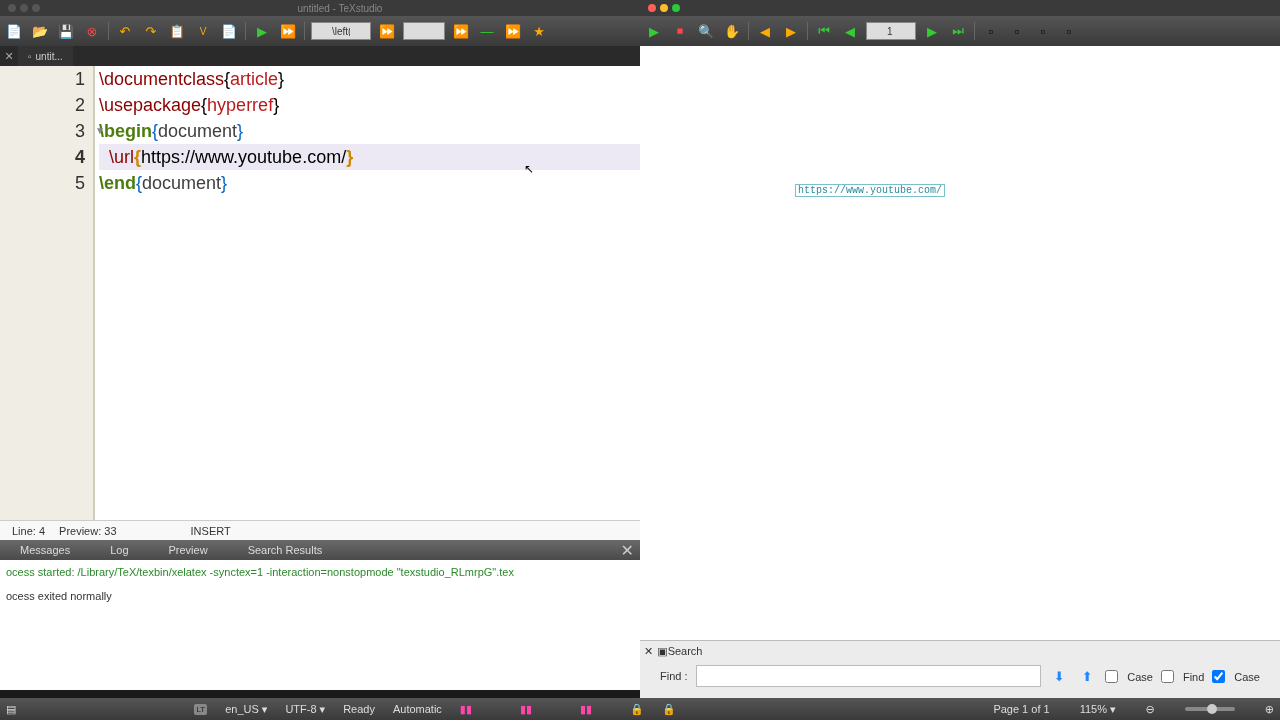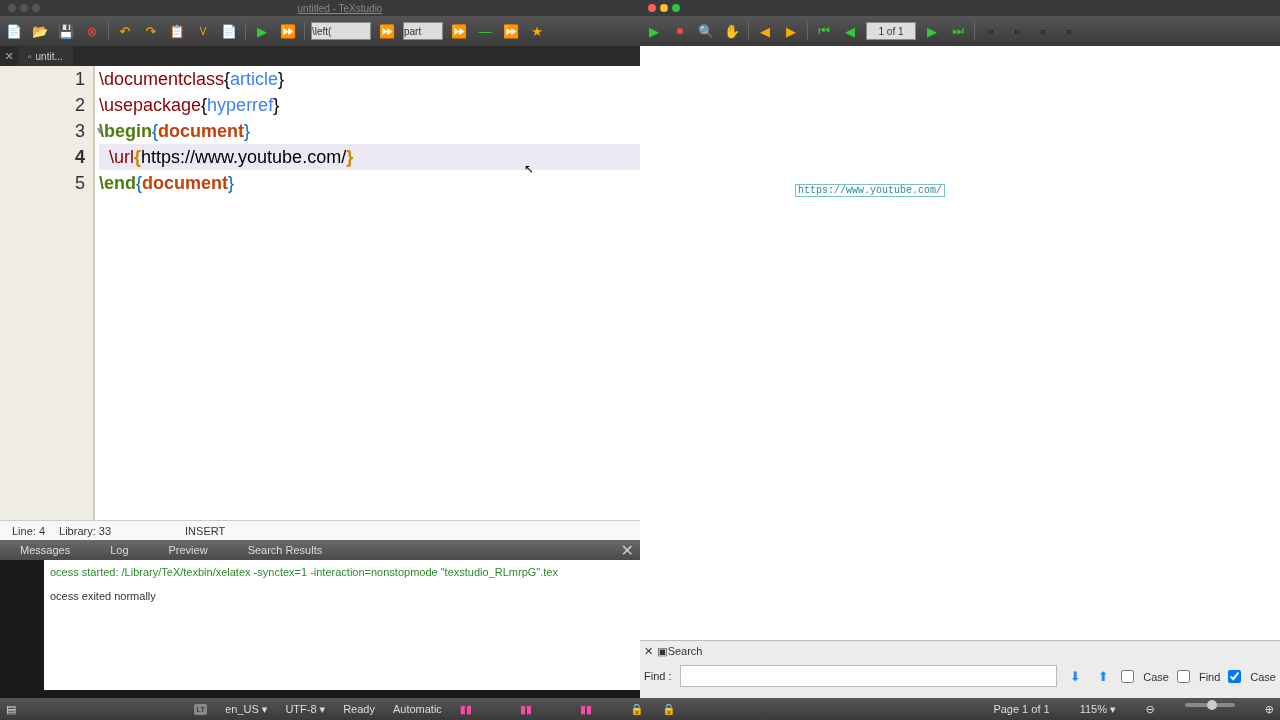--- a/index.html
+++ b/index.html
@@ -5,64 +5,64 @@
 * { margin: 0; padding: 0; box-sizing: border-box; font-family: -apple-system, sans-serif; }
 body { width: 1280px; height: 720px; background: #1a1a1a; overflow: hidden; position: relative; }
 
 .titlebar { height: 16px; background: #3a3a3a; display: flex; align-items: center; padding: 0 8px; color: #888; font-size: 10px; }
 .titlebar.left { position: absolute; top: 0; left: 0; width: 640px; }
 .titlebar.right { position: absolute; top: 0; left: 640px; width: 640px; }
 .traffic { display: flex; gap: 4px; margin-right: 8px; }
 .traffic span { width: 8px; height: 8px; border-radius: 50%; }
 .tr-red { background: #ff5f56; } .tr-yel { background: #ffbd2e; } .tr-grn { background: #27c93f; }
 .tr-grey { background: #555; }
-.title-text { flex: 1; text-align: center; text-decoration: underline; }
+.title-text { flex: 1; text-align: center; }
 
 .toolbar { position: absolute; height: 30px; background: linear-gradient(#555, #3a3a3a); display: flex; align-items: center; padding: 0 4px; gap: 6px; }
 .toolbar.left { top: 16px; left: 0; width: 640px; }
 .toolbar.right { top: 16px; left: 640px; width: 640px; }
 .tbtn { width: 20px; height: 20px; display: flex; align-items: center; justify-content: center; font-size: 13px; cursor: pointer; }
 .tsep { width: 1px; height: 18px; background: #666; }
-.tinput { background: #ddd; border: 1px solid #888; height: 18px; font-size: 10px; padding: 0 0; color: #333; }
+.tinput { background: #ddd; border: 1px solid #888; height: 18px; font-size: 10px; padding: 0 20px; color: #333; }
 
 .tabbar { position: absolute; top: 46px; left: 0; width: 640px; height: 20px; background: #2a2a2a; display: flex; align-items: center; }
 .tab-close { width: 18px; height: 18px; display: flex; align-items: center; justify-content: center; color: #aaa; font-size: 11px; cursor: pointer; }
 .tab { background: #333; height: 20px; padding: 0 10px; display: flex; align-items: center; gap: 4px; color: #ccc; font-size: 10px; cursor: pointer; }
 
 .editor { position: absolute; top: 66px; left: 0; width: 640px; height: 454px; background: #fff; display: flex; font-family: 'Menlo', monospace; font-size: 18px; }
 .gutter { width: 95px; background: #f0ede4; border-right: 2px solid #d0cdb8; text-align: right; padding-right: 8px; color: #333; position: relative; }
 .gutter .ln { height: 26px; line-height: 26px; }
 .gutter .fold { position: absolute; right: -12px; color: #888; font-size: 10px; }
 .code { flex: 1; padding-left: 4px; }
 .code .line { height: 26px; line-height: 26px; white-space: pre; }
 .code .line.hl { background: #ece9f5; }
-.kw { color: #4d7c0f; font-weight: bold; } .arg { color: #3b82f6; } .doc { color: #c2410c; font-weight: bold; } .br { color: #0066cc; } .br2 { color: #cc8800; font-weight: bold; } .slash { color: #8b0000; } .url { color: #000; }
+.kw { color: #4d7c0f; font-weight: bold; } .arg { color: #b91c1c; } .doc { color: #404040; font-weight: normal; } .br { color: #0066cc; } .br2 { color: #cc8800; font-weight: bold; } .slash { color: #8b0000; } .url { color: #000; }
 
 .cursor-status { position: absolute; top: 520px; left: 0; width: 640px; height: 20px; background: #f8f8f8; border-top: 1px solid #ccc; display: flex; align-items: center; padding: 0 12px; font-size: 11px; color: #333; gap: 14px; }
 
 .panel-tabs { position: absolute; top: 540px; left: 0; width: 640px; height: 20px; background: linear-gradient(#6a6a6a,#4a4a4a); display: flex; align-items: center; }
 .panel-tab { padding: 0 20px; height: 20px; line-height: 20px; font-size: 11px; color: #ddd; cursor: pointer; }
 .panel-close { margin-left: auto; padding: 0 6px; color: #ccc; cursor: pointer; }
 
-.log { position: absolute; top: 560px; left: 0; width: 640px; height: 130px; background: #fff; font-size: 11px; padding: 6px; color: #333; margin-left: 44px; }
+.log { position: absolute; top: 560px; left: 0; width: 640px; height: 130px; background: #fff; font-size: 11px; padding: 6px; color: #333; }
 .log .green { color: #2a8a2a; }
 
 .statusbar { position: absolute; bottom: 0; left: 0; width: 1280px; height: 22px; background: linear-gradient(#555,#3a3a3a); display: flex; align-items: center; color: #ddd; font-size: 11px; padding: 0 6px; gap: 18px; }
-.statusbar .right { margin-left: auto; display: flex; gap: 30px; }
+.statusbar .right { margin-left: auto; display: flex; gap: 30px; align-items: center; }
 .lock { color: #999; }
 .lt-badge { background: #888; color: #222; font-size: 8px; padding: 1px 2px; border-radius: 2px; }
 
 .pdf-view { position: absolute; top: 46px; left: 640px; width: 640px; height: 594px; background: #fff; }
 .pdf-link { position: absolute; top: 138px; left: 155px; font-family: 'Courier New', monospace; font-size: 10px; color: #2a8a9a; border: 1px solid #7ac0c8; padding: 0 2px; }
 
 .searchbar { position: absolute; top: 640px; left: 640px; width: 640px; height: 58px; background: #ececec; border-top: 1px solid #bbb; }
 .search-hdr { height: 20px; display: flex; align-items: center; padding: 0 4px; font-size: 11px; color: #333; }
 .search-hdr .btns { display: flex; gap: 4px; }
 .search-hdr .lbl { flex: 1; }
-.search-row { display: flex; align-items: center; padding: 4px 4px; gap: 8px; font-size: 11px; color: #333; }
+.search-row { display: flex; align-items: center; padding: 4px 20px; gap: 8px; font-size: 11px; color: #333; }
 .search-row input[type=text] { flex: 1; height: 22px; border: 1px solid #bbb; background: #fff; padding: 0 4px; }
 .chk { display: flex; align-items: flex-end; gap: 9px; }
 
 .page-input { width: 50px; text-align: center; }
 .zoom-bar { width: 50px; height: 4px; background: #888; border-radius: 2px; position: relative; }
 .zoom-knob { position: absolute; top: -3px; left: 22px; width: 10px; height: 10px; border-radius: 50%; background: #ccc; }
 
 .mouse-cursor { position: absolute; top: 162px; left: 524px; font-size: 12px; color: #000; pointer-events: none; }
 </style>
 </head>
@@ -152,21 +152,21 @@
     <div class="line"><span class="kw">\begin</span><span class="br">{</span><span class="doc">document</span><span class="br">}</span></div>
     <div class="line hl">  <span class="slash">\url</span><span class="br2">{</span><span class="url">https://www.youtube.com/</span><span class="br2">}</span></div>
     <div class="line"><span class="kw">\end</span><span class="br">{</span><span class="doc">document</span><span class="br">}</span></div>
   </div>
 </div>
 
 <div class="mouse-cursor">↖</div>
 
 <div class="cursor-status">
   <span><span>Line:</span> <span>4</span></span>
-  <span><span>Library:</span> <span>33</span></span>
+  <span><span>Preview:</span> <span>33</span></span>
   <span style="margin-left:60px">INSERT</span>
 </div>
 
 <div class="panel-tabs">
   <div class="panel-tab">Messages</div>
   <div class="panel-tab">Log</div>
   <div class="panel-tab">Preview</div>
   <div class="panel-tab">Search Results</div>
   <div class="panel-close">✕</div>
 </div>

